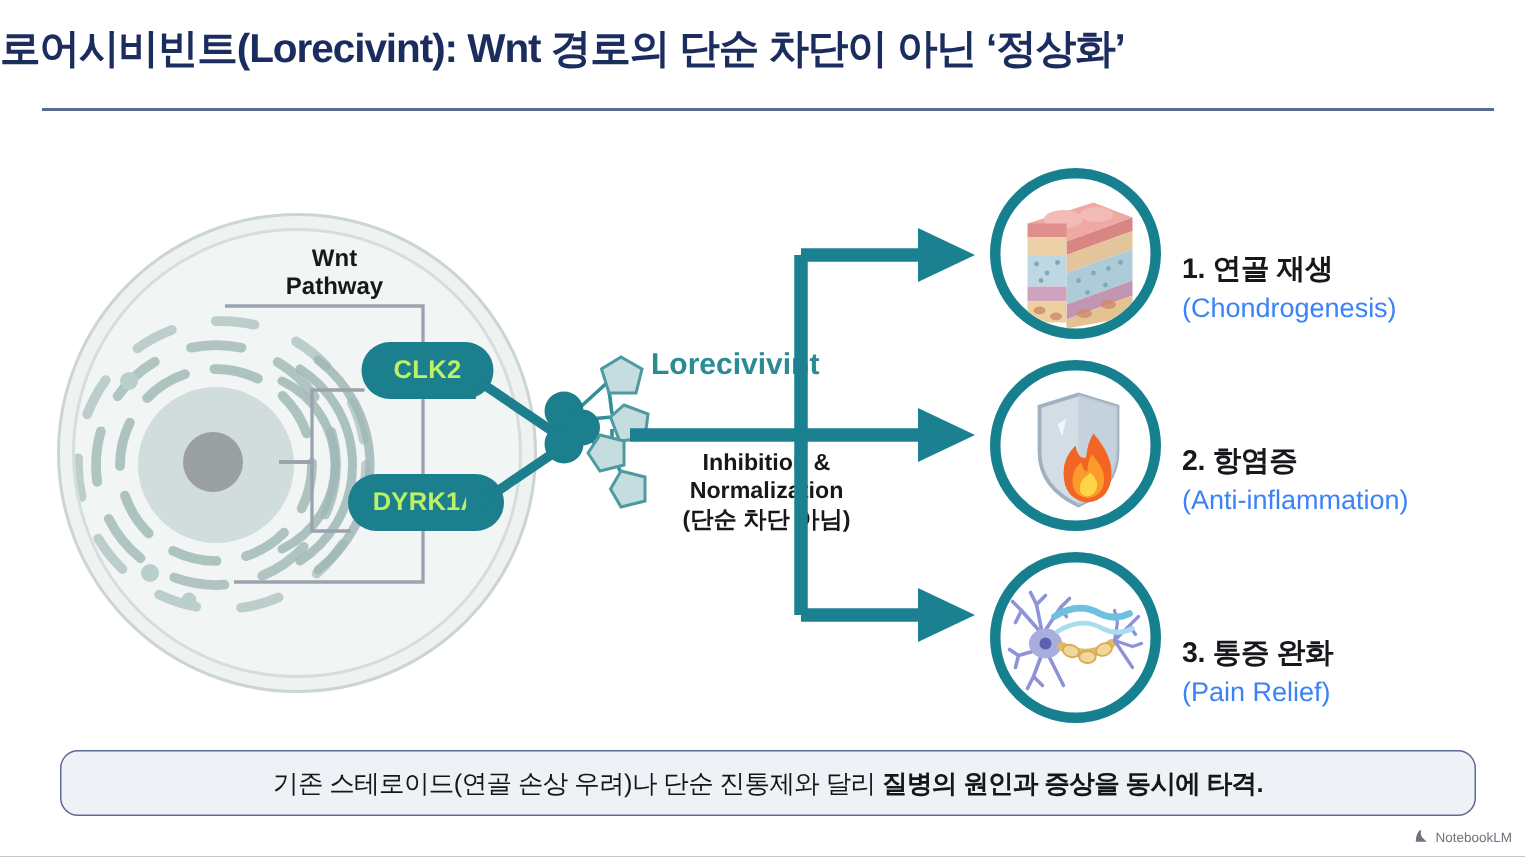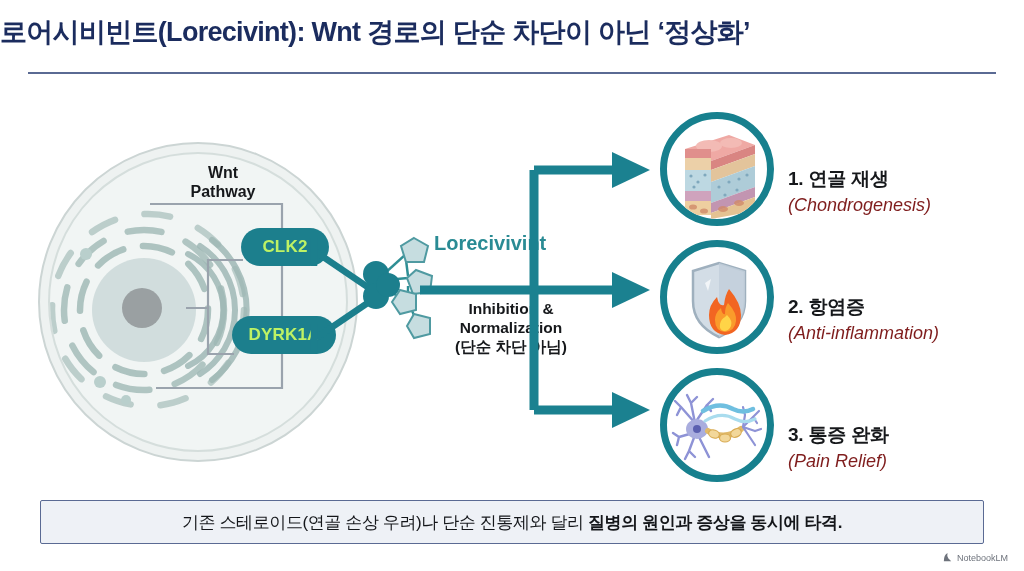--- a/index.html
+++ b/index.html
@@ -175,35 +175,34 @@
   .outcome-kr {
     font-size: 19px;
     font-weight: bold;
     color: #16181b;
     white-space: nowrap;
     letter-spacing: -0.2px;
     margin-top: 30px;
   }
   .outcome-en {
     font-size: 18px;
-    color: #7f1d1d;
+    color: #3b82f6;
     white-space: nowrap;
     margin-top: 3px;
-    font-style: italic;
   }
 
   
   #caption {
     position: absolute;
     left: 40px;
     top: 500px;
     width: 944px;
     height: 44px;
     border: 1.6px solid #5a6a93;
-    border-radius: 2px;
+    border-radius: 12px;
     background: #eef1f6;
     box-sizing: border-box;
     display: flex;
     align-items: center;
     justify-content: center;
   }
   #caption-text {
     font-size: 17px;
     color: #14161a;
     letter-spacing: -0.4px;

